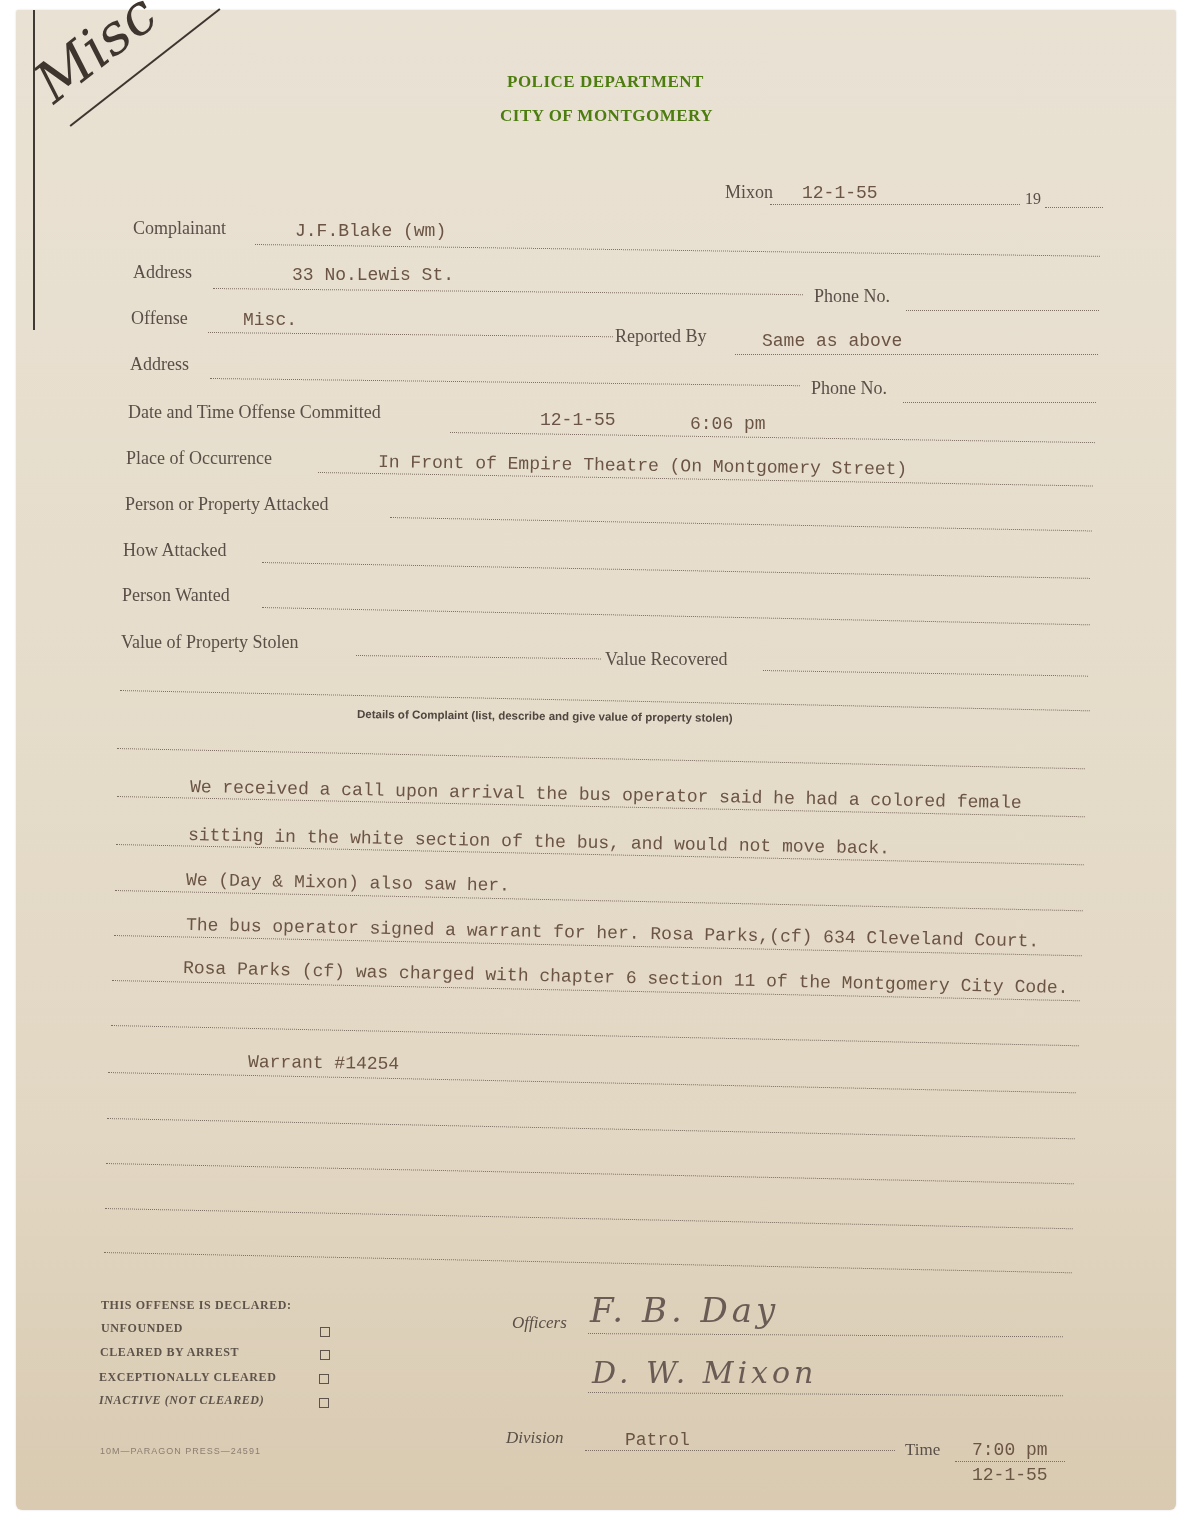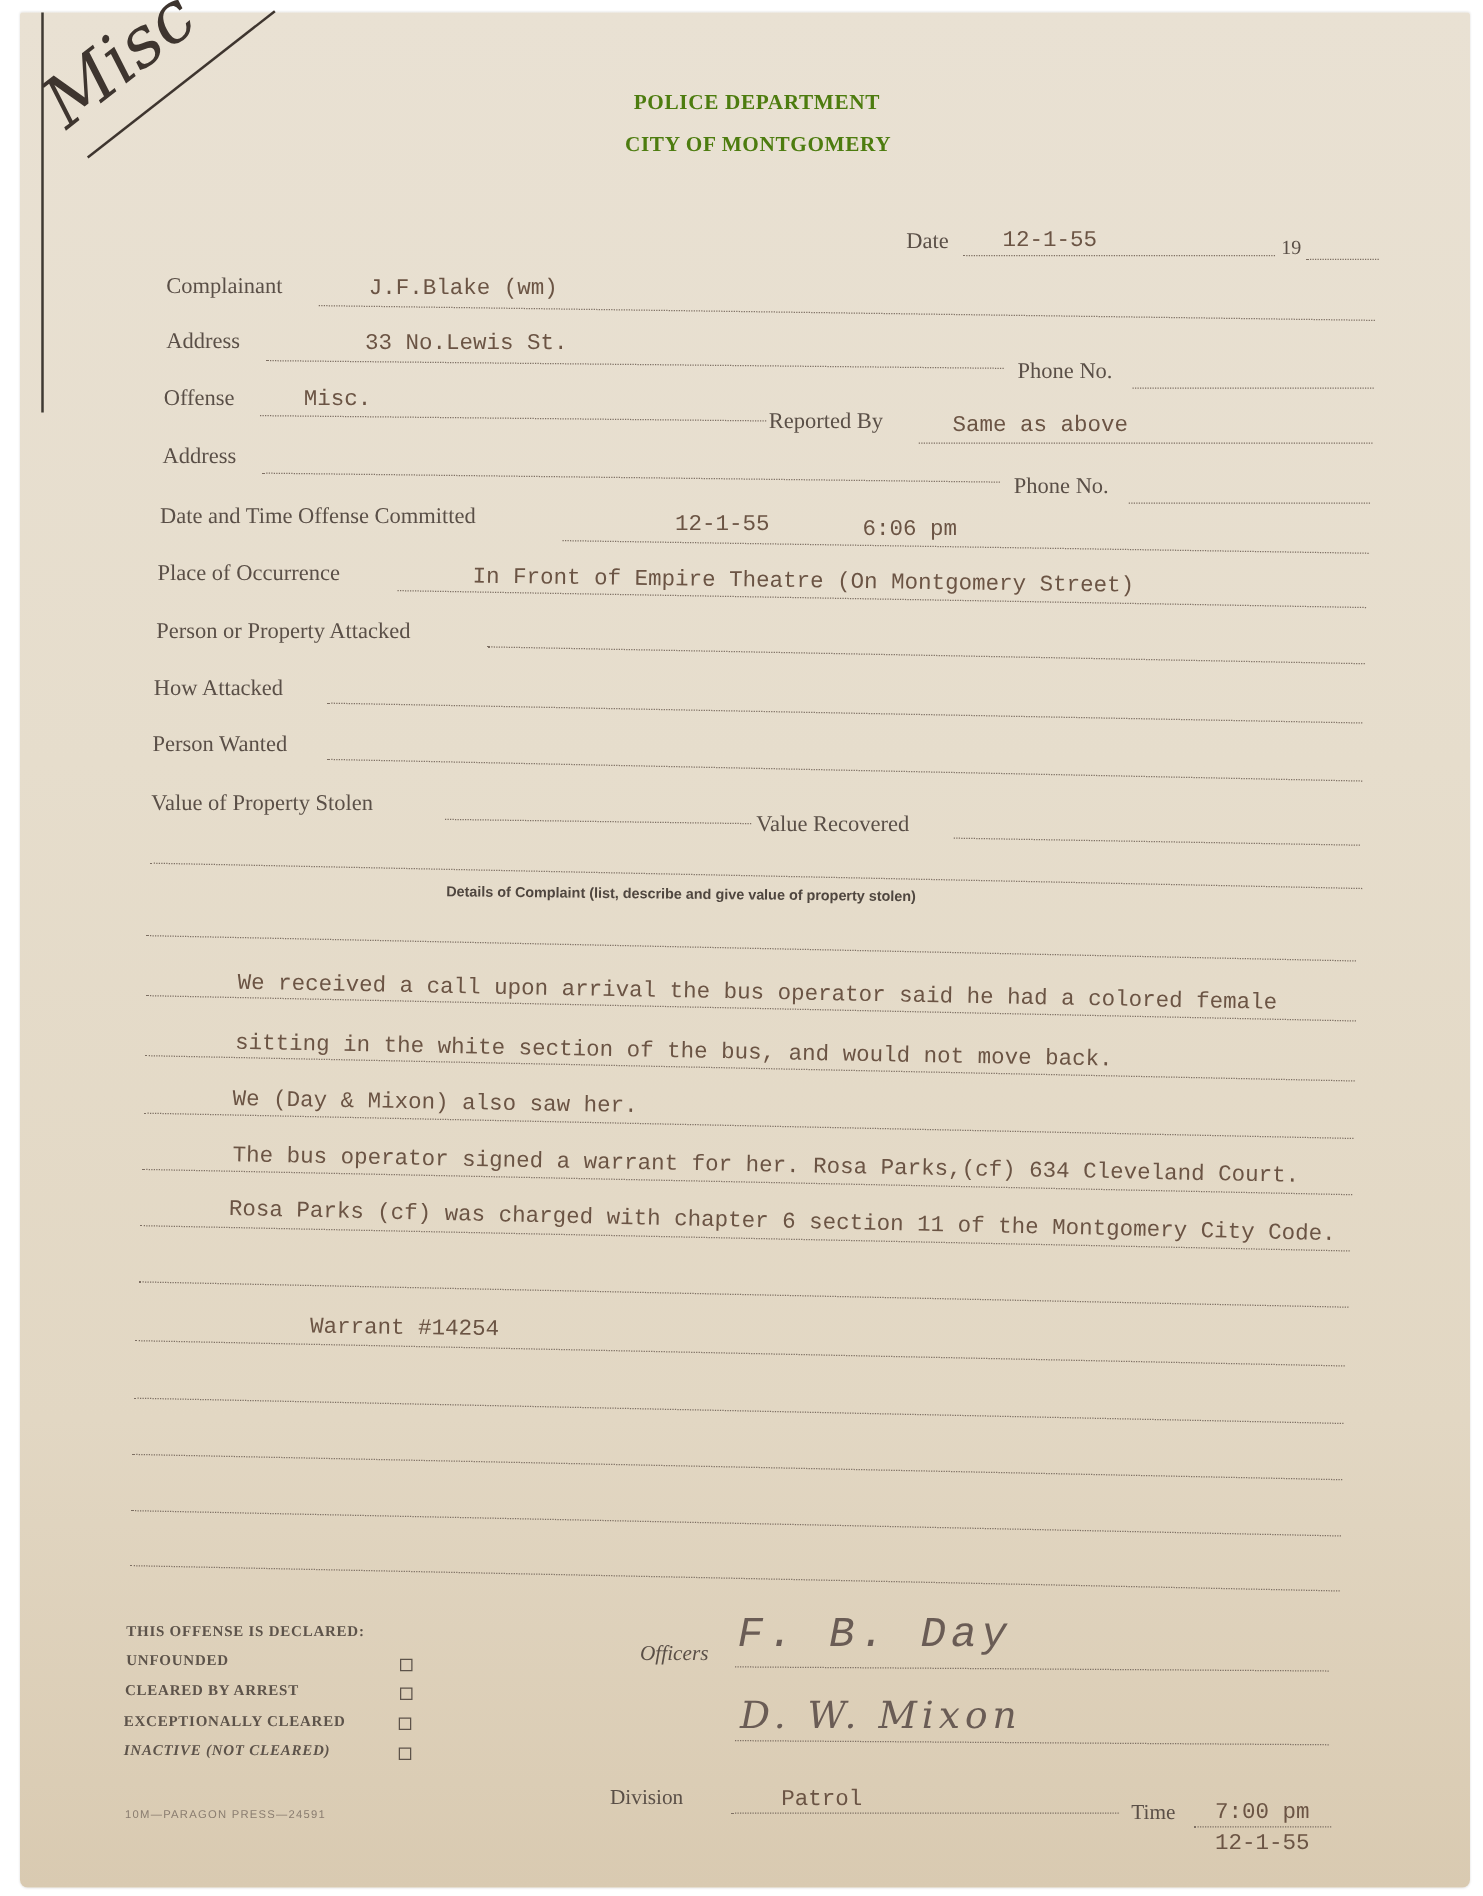--- a/index.html
+++ b/index.html
@@ -64,21 +64,21 @@
 
 <div class="paper"></div>
 <div class="margin-line" style="left:33px;top:10px;height:320px;"></div>
 
 <div class="misc-hand">Misc</div>
 <div class="misc-stroke"></div>
 
 <div class="hdr" style="left:507px;top:72px;">POLICE DEPARTMENT</div>
 <div class="hdr" style="left:500px;top:106px;">CITY OF MONTGOMERY</div>
 
-<div class="lbl" style="left:725px;top:182px;">Date</div>
+<div class="lbl" style="left:725px;top:182px;">Mixon</div>
 <div class="typed" style="left:802px;top:183px;">12-1-55</div>
 <div class="rule" style="left:770px;top:204px;width:250px;"></div>
 <div class="lbl" style="left:1025px;top:190px;font-size:16px;">19</div>
 <div class="rule" style="left:1045px;top:207px;width:58px;"></div>
 
 <div class="lbl" style="left:133px;top:218px;">Complainant</div>
 <div class="typed" style="left:295px;top:221px;">J.F.Blake   (wm)</div>
 <div class="rule" style="left:255px;top:244px;width:845px;transform:rotate(0.8deg);transform-origin:left;"></div>
 
 <div class="lbl" style="left:133px;top:262px;">Address</div>
@@ -164,25 +164,25 @@
 
 <div class="small-caps" style="left:99px;top:1370px;">EXCEPTIONALLY CLEARED</div>
 <div class="checkbox" style="left:319px;top:1374px;"></div>
 
 <div class="small-caps" style="left:99px;top:1393px;font-style:italic;">INACTIVE (NOT CLEARED)</div>
 <div class="checkbox" style="left:319px;top:1398px;"></div>
 
 <div class="footer-print" style="left:100px;top:1446px;">10M—PARAGON PRESS—24591</div>
 
 <div class="lbl" style="left:512px;top:1313px;font-size:17px;font-style:italic;">Officers</div>
-<div class="sig" style="left:590px;top:1290px;font-family:Liberation Mono, monospace;">F. B. Day</div>
+<div class="sig" style="left:590px;top:1290px;">F. B. Day</div>
 <div class="rule" style="left:588px;top:1333px;width:475px;transform:rotate(0.4deg);transform-origin:left;"></div>
 <div class="sig" style="left:592px;top:1355px;font-size:30px;">D. W. Mixon</div>
 <div class="rule" style="left:588px;top:1392px;width:475px;transform:rotate(0.4deg);transform-origin:left;"></div>
 
-<div class="lbl" style="left:488px;top:1428px;font-size:17px;">Division</div>
+<div class="lbl" style="left:506px;top:1428px;font-size:17px;font-style:italic;">Division</div>
 <div class="typed" style="left:625px;top:1430px;">Patrol</div>
 <div class="rule" style="left:585px;top:1450px;width:310px;"></div>
 
 <div class="lbl" style="left:905px;top:1440px;font-size:17px;">Time</div>
 <div class="typed" style="left:972px;top:1440px;">7:00 pm</div>
 <div class="rule" style="left:955px;top:1461px;width:110px;"></div>
 <div class="typed" style="left:972px;top:1465px;">12-1-55</div>
 
 </body></html>

